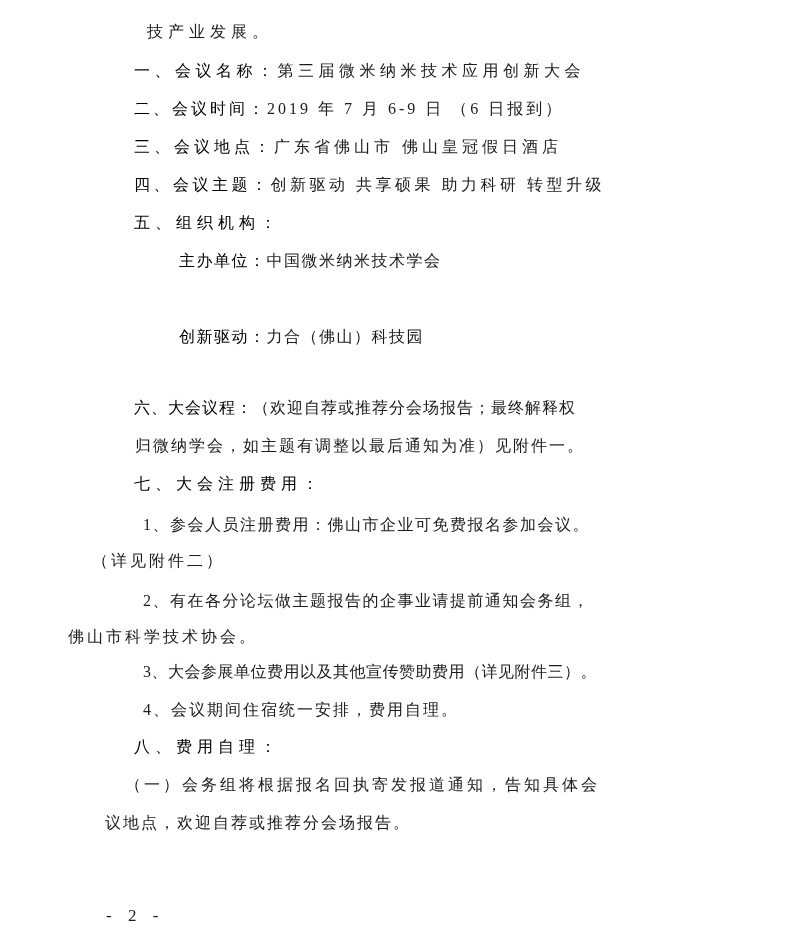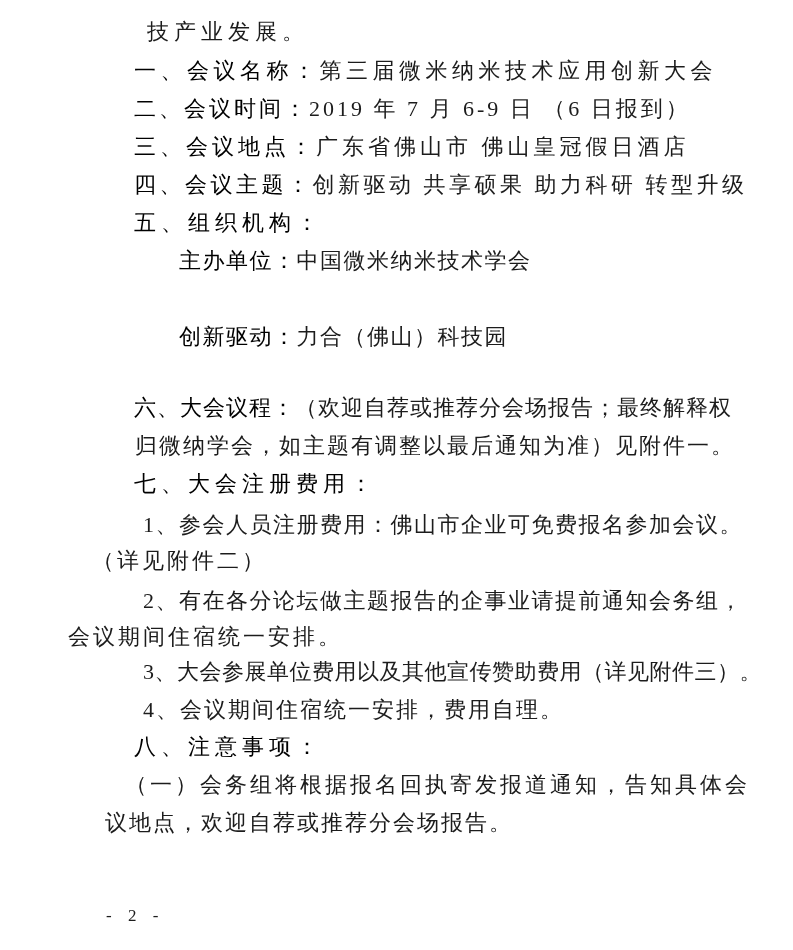--- a/index.html
+++ b/index.html
@@ -12,21 +12,21 @@
   }
   .page {
     position: absolute; inset: 0;
     background: #ffffff;
     color: #1c1c1c;
   }
   .ln {
     position: absolute;
     margin: 0;
     white-space: nowrap;
-    font-size: 22px;
+    font-size: 16px;
     line-height: 24px;
     color: #1c1c1c;
   }
   .ln b {
     font-weight: 400;
     color: #000000;
   }
   .pagenum {
     position: absolute;
     left: 106px; top: 906px;
@@ -64,27 +64,27 @@
   <p class="ln" style="top:434px; left:135px; letter-spacing:2px;"><b></b><span>归微纳学会，如主题有调整以最后通知为准）见附件一。</span></p>
 
   <p class="ln" style="top:472px; left:134px; letter-spacing:5px;"><b>七、大会注册费用：</b><span></span></p>
 
   <p class="ln" style="top:513px; left:143px; letter-spacing:1.5px;"><b></b><span>1、参会人员注册费用：佛山市企业可免费报名参加会议。</span></p>
 
   <p class="ln" style="top:549px; left:92px;  letter-spacing:3px;"><b></b><span>（详见附件二）</span></p>
 
   <p class="ln" style="top:589px; left:143px; letter-spacing:1.5px;"><b></b><span>2、有在各分论坛做主题报告的企事业请提前通知会务组，</span></p>
 
-  <p class="ln" style="top:625px; left:68px;  letter-spacing:3px;"><b></b><span>会议期间住宿统一安排。</span></p>
+  <p class="ln" style="top:625px; left:68px;  letter-spacing:3px;"><b></b><span>佛山市科学技术协会。</span></p>
 
   <p class="ln" style="top:660px; left:143px; letter-spacing:0.5px;"><b></b><span>3、大会参展单位费用以及其他宣传赞助费用（详见附件三）。</span></p>
 
   <p class="ln" style="top:698px; left:143px; letter-spacing:2px;"><b></b><span>4、会议期间住宿统一安排，费用自理。</span></p>
 
-  <p class="ln" style="top:735px; left:134px; letter-spacing:5px;"><b>八、注意事项：</b><span></span></p>
+  <p class="ln" style="top:735px; left:134px; letter-spacing:5px;"><b>八、费用自理：</b><span></span></p>
 
   <p class="ln" style="top:773px; left:125px; letter-spacing:3px;"><b></b><span>（一）会务组将根据报名回执寄发报道通知，告知具体会</span></p>
 
   <p class="ln" style="top:811px; left:105px; letter-spacing:2px;"><b></b><span>议地点，欢迎自荐或推荐分会场报告。</span></p>
 
   <div class="pagenum">- 2 -</div>
 
 </div>
 
 </body></html>

